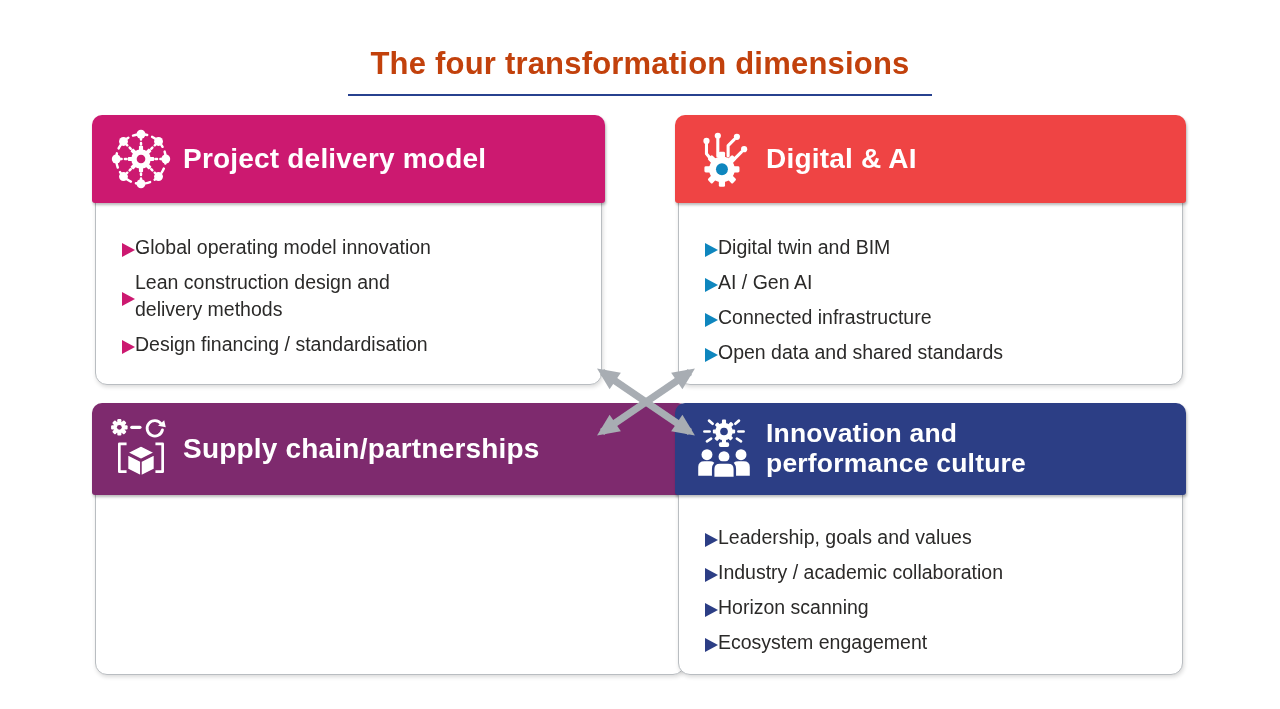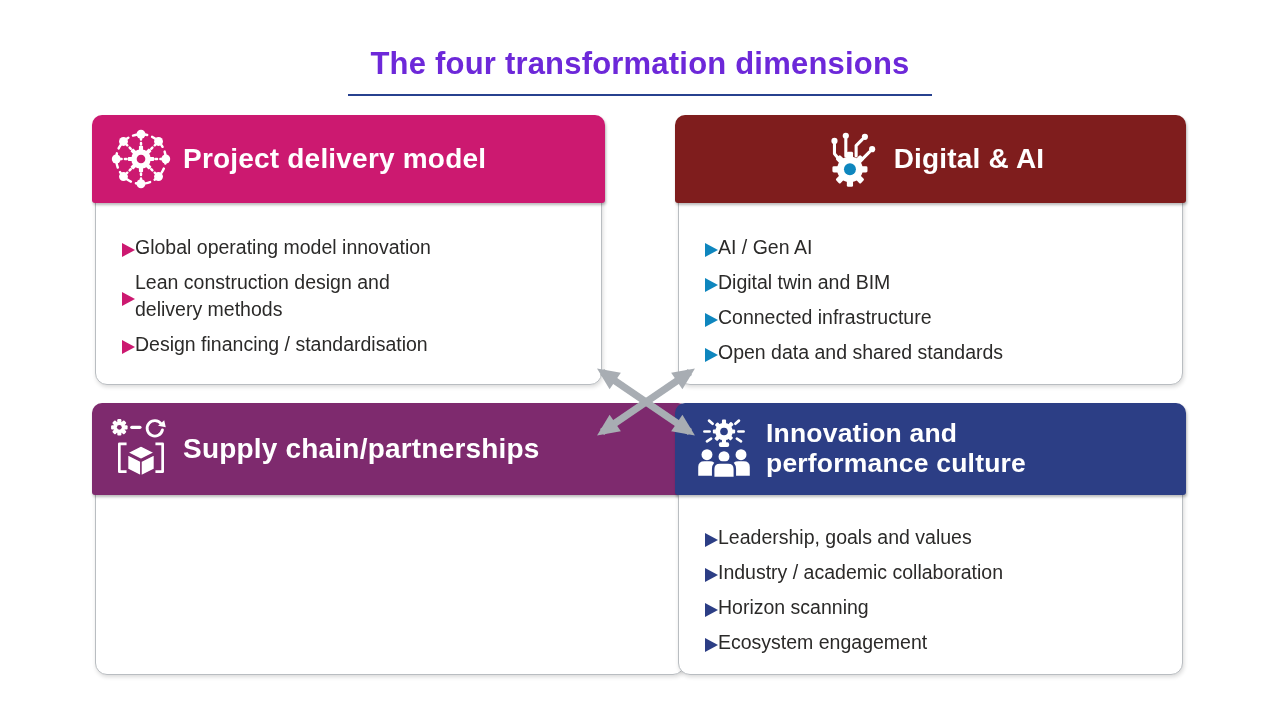--- a/index.html
+++ b/index.html
@@ -3,21 +3,21 @@
 <meta charset="utf-8">
 <style>
   * { margin:0; padding:0; box-sizing:border-box; }
   html,body { background:#fff; }
   .page {
     position:relative; width:1280px; height:709px; background:#ffffff;
     font-family:"Liberation Sans", sans-serif; overflow:hidden;
   }
   .page-title {
     position:absolute; top:46px; left:0; width:100%;
-    text-align:center; font-size:31px; font-weight:bold; color:#6d28d9;
+    text-align:center; font-size:31px; font-weight:bold; color:#c2410c;
     letter-spacing:0.2px;
   }
   .title-underline {
     position:absolute; top:94px; left:50%; transform:translateX(-50%);
     width:584px; border-top:2px solid #27418F;
   }
 
   .card { position:absolute; }
   .card-frame {
     position:absolute; inset:0; background:#fff;
@@ -26,21 +26,21 @@
   }
   .card-header {
     position:absolute; top:-2px; left:-3px; right:-3px;
     border-radius:10px 10px 3px 3px;
     display:flex; align-items:center; gap:9px; padding:0 14px 0 16px;
     box-shadow:1px 2px 3px rgba(0,0,0,0.28);
   }
   .row1 .card-header { height:88px; }
   .row2 .card-header { height:92px; }
   .c-pink   .card-header { background:#CC1970; }
-  .c-blue   .card-header { background:#7f1d1d;justify-content:center; }
+  .c-blue   .card-header { background:#ef4444; }
   .c-purple .card-header { background:#7E2A6E; }
   .c-navy   .card-header { background:#2C3E85; }
 
   .hicon { width:66px; height:66px; flex:0 0 66px; display:flex; align-items:center; justify-content:center; }
   .hicon svg { width:66px; height:66px; }
   .htitle {
     color:#ffffff; font-weight:bold; font-size:28px; letter-spacing:0.2px;
     white-space:pre-line; line-height:1.12;
   }
   .htitle.small { font-size:26.5px; }
@@ -173,25 +173,25 @@
           </g>
           <circle cx="30" cy="42" r="5.8" fill="#0E86BE"></circle>
         </svg>
       </span>
       <span class="htitle">Digital &amp; AI</span>
     </div>
     <div class="card-body">
       <ul class="items">
         <li class="item">
           <span class="tri"></span>
+          <span class="txt">Digital twin and BIM</span>
+        </li>
+        <li class="item">
+          <span class="tri"></span>
           <span class="txt">AI / Gen AI</span>
-        </li>
-        <li class="item">
-          <span class="tri"></span>
-          <span class="txt">Digital twin and BIM</span>
         </li>
         <li class="item">
           <span class="tri"></span>
           <span class="txt">Connected infrastructure</span>
         </li>
         <li class="item">
           <span class="tri"></span>
           <span class="txt">Open data and shared standards</span>
         </li>
       </ul>

